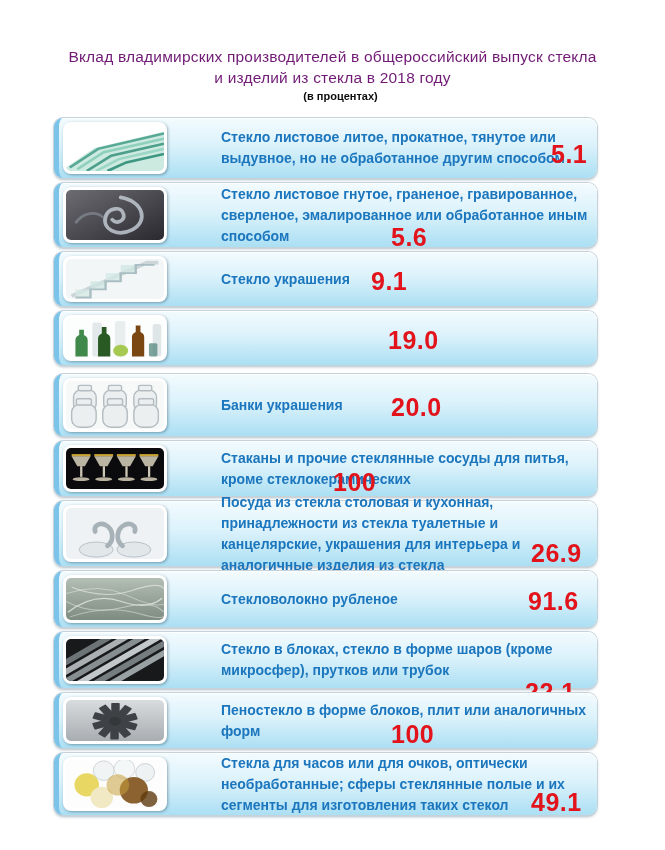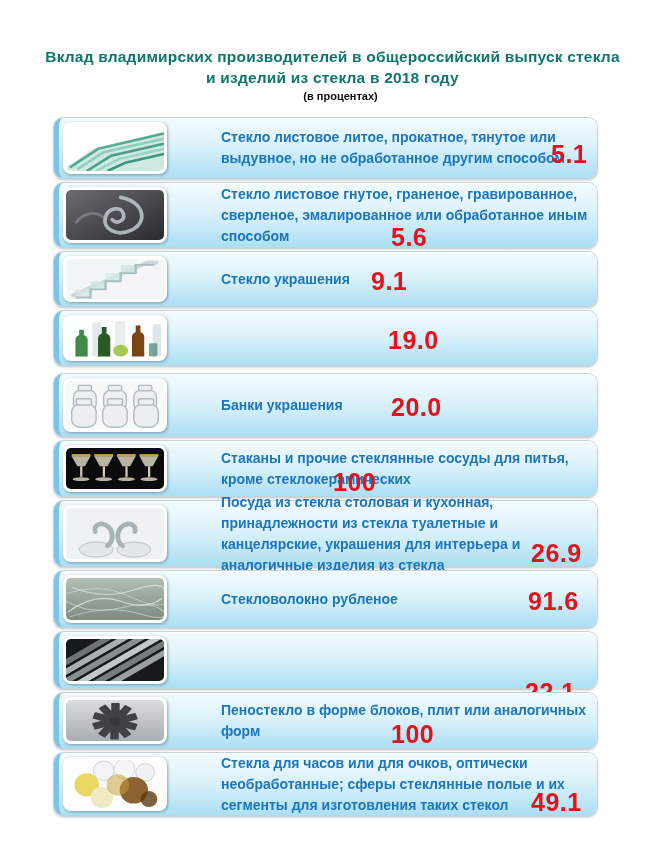--- a/index.html
+++ b/index.html
@@ -1,20 +1,20 @@
 <!DOCTYPE html>
 <html><head>
 <meta charset="utf-8">
 <style>
   html,body{margin:0;padding:0;background:#fff;}
   #canvas{position:relative;width:665px;height:850px;background:#fff;overflow:hidden;
           font-family:"Liberation Sans",sans-serif;}
   
   .header{position:absolute;left:0;top:46px;width:665px;text-align:center;}
-  .title-line{font-size:15.5px;font-weight:bold;color:#0f766e;line-height:21px;letter-spacing:.2px;}
+  .title-line{font-size:15.5px;font-weight:normal;color:#701a75;line-height:21px;letter-spacing:.2px;}
   .subtitle{font-size:11px;font-weight:bold;color:#0c0c0c;margin-top:2px;padding-left:16px;}
   
   .list{position:absolute;left:54px;top:118px;width:543px;display:flex;flex-direction:column;gap:5px;}
   .row{position:relative;border-radius:9px;
        background:linear-gradient(180deg,#f3fbfe 0%,#dcf2fb 45%,#abdff3 100%);
        border-left:5px solid #7cc3e9;
        box-shadow:0 0 0 1px #c6d2d9, 0 2px 3px rgba(108,134,150,.55), inset 0 1px 0 rgba(255,255,255,.85);}
   .thumb{position:absolute;left:4px;top:4px;bottom:4px;width:104px;background:#fff;border-radius:8px;
          padding:3px;box-sizing:border-box;box-shadow:1px 1px 3px rgba(40,70,90,.45);}
   .thumb svg{display:block;width:100%;height:100%;border-radius:5px;}
@@ -211,20 +211,23 @@
           <g transform="rotate(-35 52 27)">
             <rect x="-30" y="-4" width="170" height="7" rx="3.5" fill="#6d7478"></rect>
             <rect x="-30" y="6" width="170" height="7" rx="3.5" fill="#a9afb3"></rect>
             <rect x="-30" y="16" width="170" height="7" rx="3.5" fill="#878e92"></rect>
             <rect x="-30" y="26" width="170" height="7" rx="3.5" fill="#c2c7ca"></rect>
             <rect x="-30" y="36" width="170" height="7" rx="3.5" fill="#767d81"></rect>
             <rect x="-30" y="46" width="170" height="7" rx="3.5" fill="#9aa1a5"></rect>
           </g>
         </svg>
       </div>
+      <div class="content">
+        <span class="txt">Стекло в блоках, стекло в форме шаров (кроме микросфер), прутков или трубок</span>
+      </div>
       <span class="val" style="left:466px;top:46px">22.1</span>
     </div>
 
     <div class="row" style="height:55px">
       <div class="thumb">
         <svg viewBox="0 0 104 54" preserveAspectRatio="none">
           <defs>
               <linearGradient id="gfm" x1="0" y1="0" x2="0" y2="1">
             <stop offset="0" stop-color="#d9dcdf"></stop>
                 <stop offset="1" stop-color="#a8adb1"></stop>

